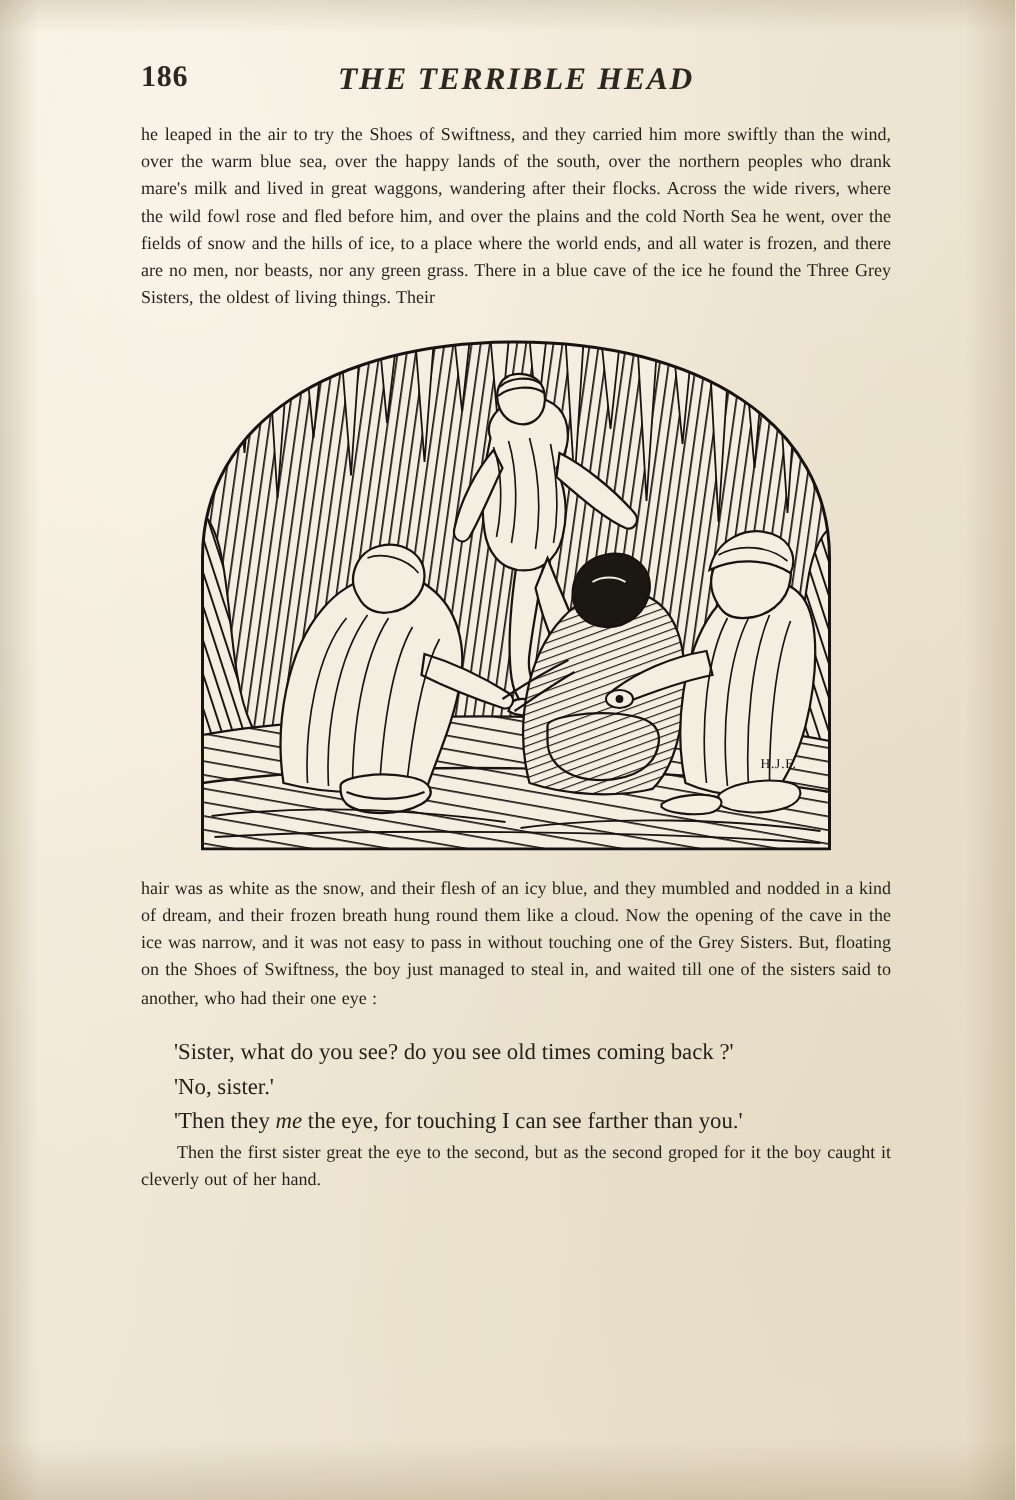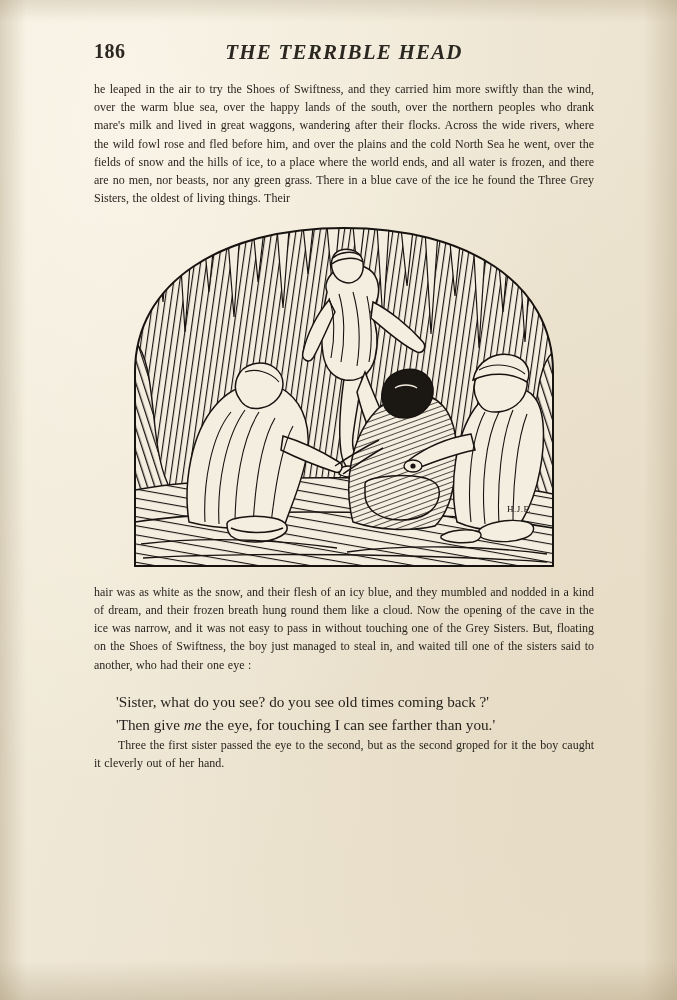--- a/index.html
+++ b/index.html
@@ -294,19 +294,20 @@
           <path d="M8,344 L8,150 C8,60 95,6 217,6 C339,6 426,60 426,150 L426,344 Z" fill="none" stroke="#171310" stroke-width="2"></path>
         </svg>
         
       </div>
     </div>
 
     <p class="para">hair was as white as the snow, and their flesh of an icy blue, and they mumbled and nodded in a kind of dream, and their frozen breath hung round them like a cloud.  Now the opening of the cave in the ice was narrow, and it was not easy to pass in without touching one of the Grey Sisters.  But, floating on the Shoes of Swiftness, the boy just managed to steal in, and waited till one of the sisters said to another, who had their one eye :</p>
 
     <div class="quotes-block">
       <p class="quote-line">'Sister, what do you see?  do you see old times coming back ?'</p>
-      <p class="quote-line"><span>'Then give </span><em>me</em><span> the eye, for touching I can see farther than you.'</span></p>
+      <p class="quote-line">'No, sister.'</p>
+      <p class="quote-line"><span>'Then they </span><em>me</em><span> the eye, for touching I can see farther than you.'</span></p>
     </div>
 
-    <p class="para indent">Three the first sister passed the eye to the second, but as the second groped for it the boy caught it cleverly out of her hand.</p>
+    <p class="para indent">Then the first sister great the eye to the second, but as the second groped for it the boy caught it cleverly out of her hand.</p>
 
   </div>
 </div>
 
 </body></html>

